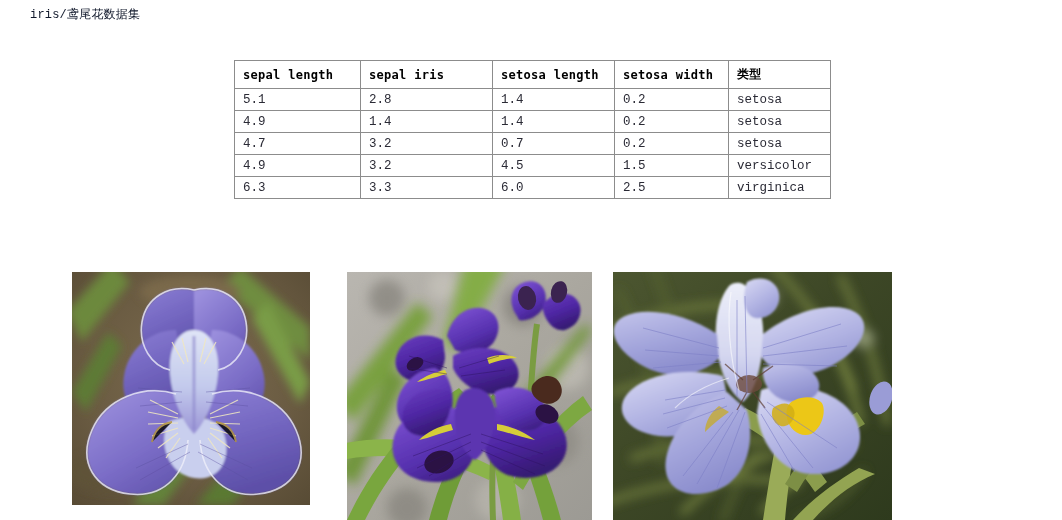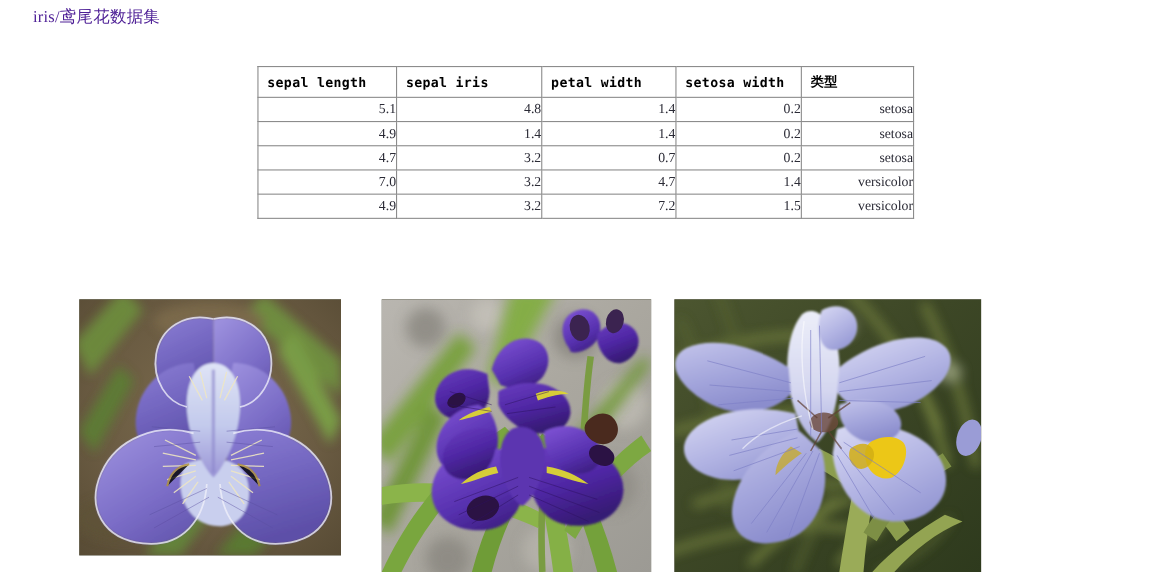--- a/index.html
+++ b/index.html
@@ -13,23 +13,23 @@
     position: relative;
     overflow: hidden;
     font-family: "Liberation Sans", sans-serif;
   }
 
   
   #page-title {
     position: absolute;
     left: 30px;
     top: 6px;
-    font-family: Liberation Serif, serif;
-    font-size: 15px;
-    color: #4c1d95;
+    font-family: Liberation Mono, monospace;
+    font-size: 12px;
+    color: #0f172a;
     letter-spacing: 0.2px;
     white-space: nowrap;
   }
 
   
   #data-table-wrap {
     position: absolute;
     left: 234px;
     top: 60px;
     width: 596px;
@@ -52,24 +52,23 @@
   table.iris-table th {
     height: 27px;
     font-family: "DejaVu Sans Mono", "Liberation Mono", monospace;
     font-size: 12px;
     font-weight: bold;
     color: #000000;
     letter-spacing: 0.3px;
   }
   table.iris-table td {
     height: 21px;
-    font-family: Liberation Serif, serif;
+    font-family: Liberation Mono, monospace;
     font-size: 12.5px;
     color: #2a2a35;
-    text-align: right;
   }
   col.c1 { width: 126px; }
   col.c2 { width: 132px; }
   col.c3 { width: 122px; }
   col.c4 { width: 114px; }
   col.c5 { width: 102px; }
 
   
   #photo-row {
     position: absolute;
@@ -102,60 +101,60 @@
       <col class="c1">
         <col class="c2">
         <col class="c3">
         <col class="c4">
         <col class="c5">
     </colgroup>
     <thead>
       <tr>
         <th>sepal length</th>
         <th>sepal iris</th>
-        <th>petal width</th>
+        <th>setosa length</th>
         <th>setosa width</th>
         <th>类型</th>
       </tr>
     </thead>
     <tbody>
       <tr>
         <td>5.1</td>
-        <td>4.8</td>
+        <td>2.8</td>
         <td>1.4</td>
         <td>0.2</td>
         <td>setosa</td>
       </tr>
       <tr>
         <td>4.9</td>
         <td>1.4</td>
         <td>1.4</td>
         <td>0.2</td>
         <td>setosa</td>
       </tr>
       <tr>
         <td>4.7</td>
         <td>3.2</td>
         <td>0.7</td>
         <td>0.2</td>
         <td>setosa</td>
       </tr>
       <tr>
-        <td>7.0</td>
+        <td>4.9</td>
         <td>3.2</td>
-        <td>4.7</td>
-        <td>1.4</td>
+        <td>4.5</td>
+        <td>1.5</td>
         <td>versicolor</td>
       </tr>
       <tr>
-        <td>4.9</td>
-        <td>3.2</td>
-        <td>7.2</td>
-        <td>1.5</td>
-        <td>versicolor</td>
+        <td>6.3</td>
+        <td>3.3</td>
+        <td>6.0</td>
+        <td>2.5</td>
+        <td>virginica</td>
       </tr>
     </tbody>
   </table>
 </div>
 
 <div id="photo-row">
 
   <div class="photo" id="photo-1">
     <svg viewBox="0 0 238 233" preserveAspectRatio="none">
       <defs>

